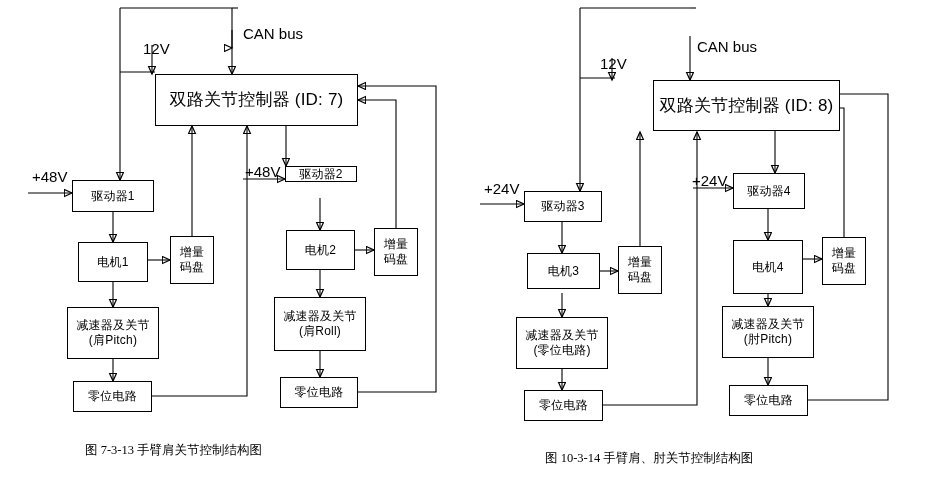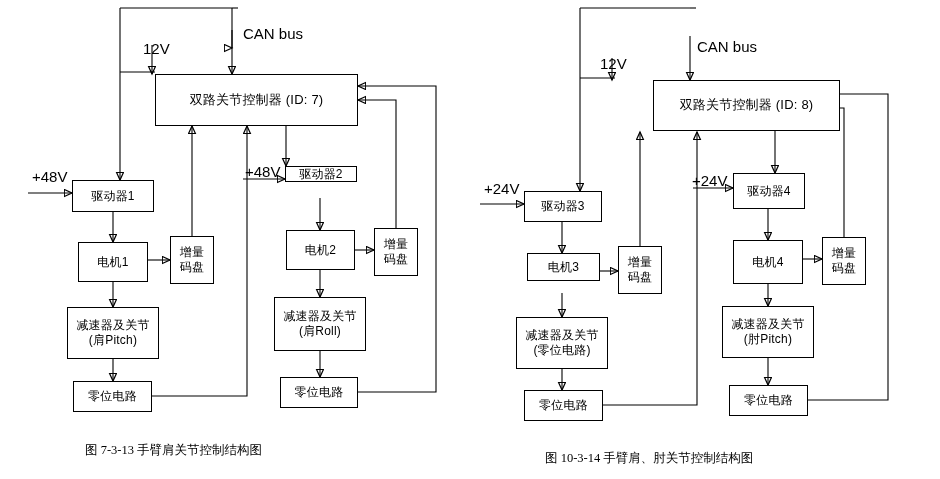--- a/index.html
+++ b/index.html
@@ -43,21 +43,21 @@
     font-family: "Liberation Sans", sans-serif;
     white-space: nowrap;
     background: transparent;
   }
   .caption {
     position: absolute;
     font-size: 12.5px;
     font-family: "Liberation Serif", serif;
     white-space: nowrap;
   }
-  .ctrl { font-size: 13px; }
+  .ctrl { font-size: 17px; }
   svg.wires {
     position: absolute;
     left: 0; top: 0;
     width: 940px;
     height: 479px;
     pointer-events: none;
   }
   svg.wires line, svg.wires path, svg.wires polyline {
     stroke: #000;
     stroke-width: 1.1;
@@ -221,24 +221,24 @@
   <div class="lbl" style="left:484px; top:180px;">+24V</div>
   <div class="lbl" style="left:692px; top:172px;">+24V</div>
 
   <div class="box" style="left:524px; top:191px; width:78px; height:31px;">
     <span>驱动器3</span>
   </div>
   <div class="box" style="left:733px; top:173px; width:72px; height:36px;">
     <span>驱动器4</span>
   </div>
 
-  <div class="box" style="left:527px; top:253px; width:73px; height:28px;">
+  <div class="box" style="left:527px; top:253px; width:73px; height:36px;">
     <span>电机3</span>
   </div>
-  <div class="box" style="left:733px; top:240px; width:70px; height:44px;">
+  <div class="box" style="left:733px; top:240px; width:70px; height:54px;">
     <span>电机4</span>
   </div>
 
   <div class="box" style="left:618px; top:246px; width:44px; height:48px;">
     <span>增量</span>
     <span class="l2">码盘</span>
   </div>
   <div class="box" style="left:822px; top:237px; width:44px; height:48px;">
     <span>增量</span>
     <span class="l2">码盘</span>

